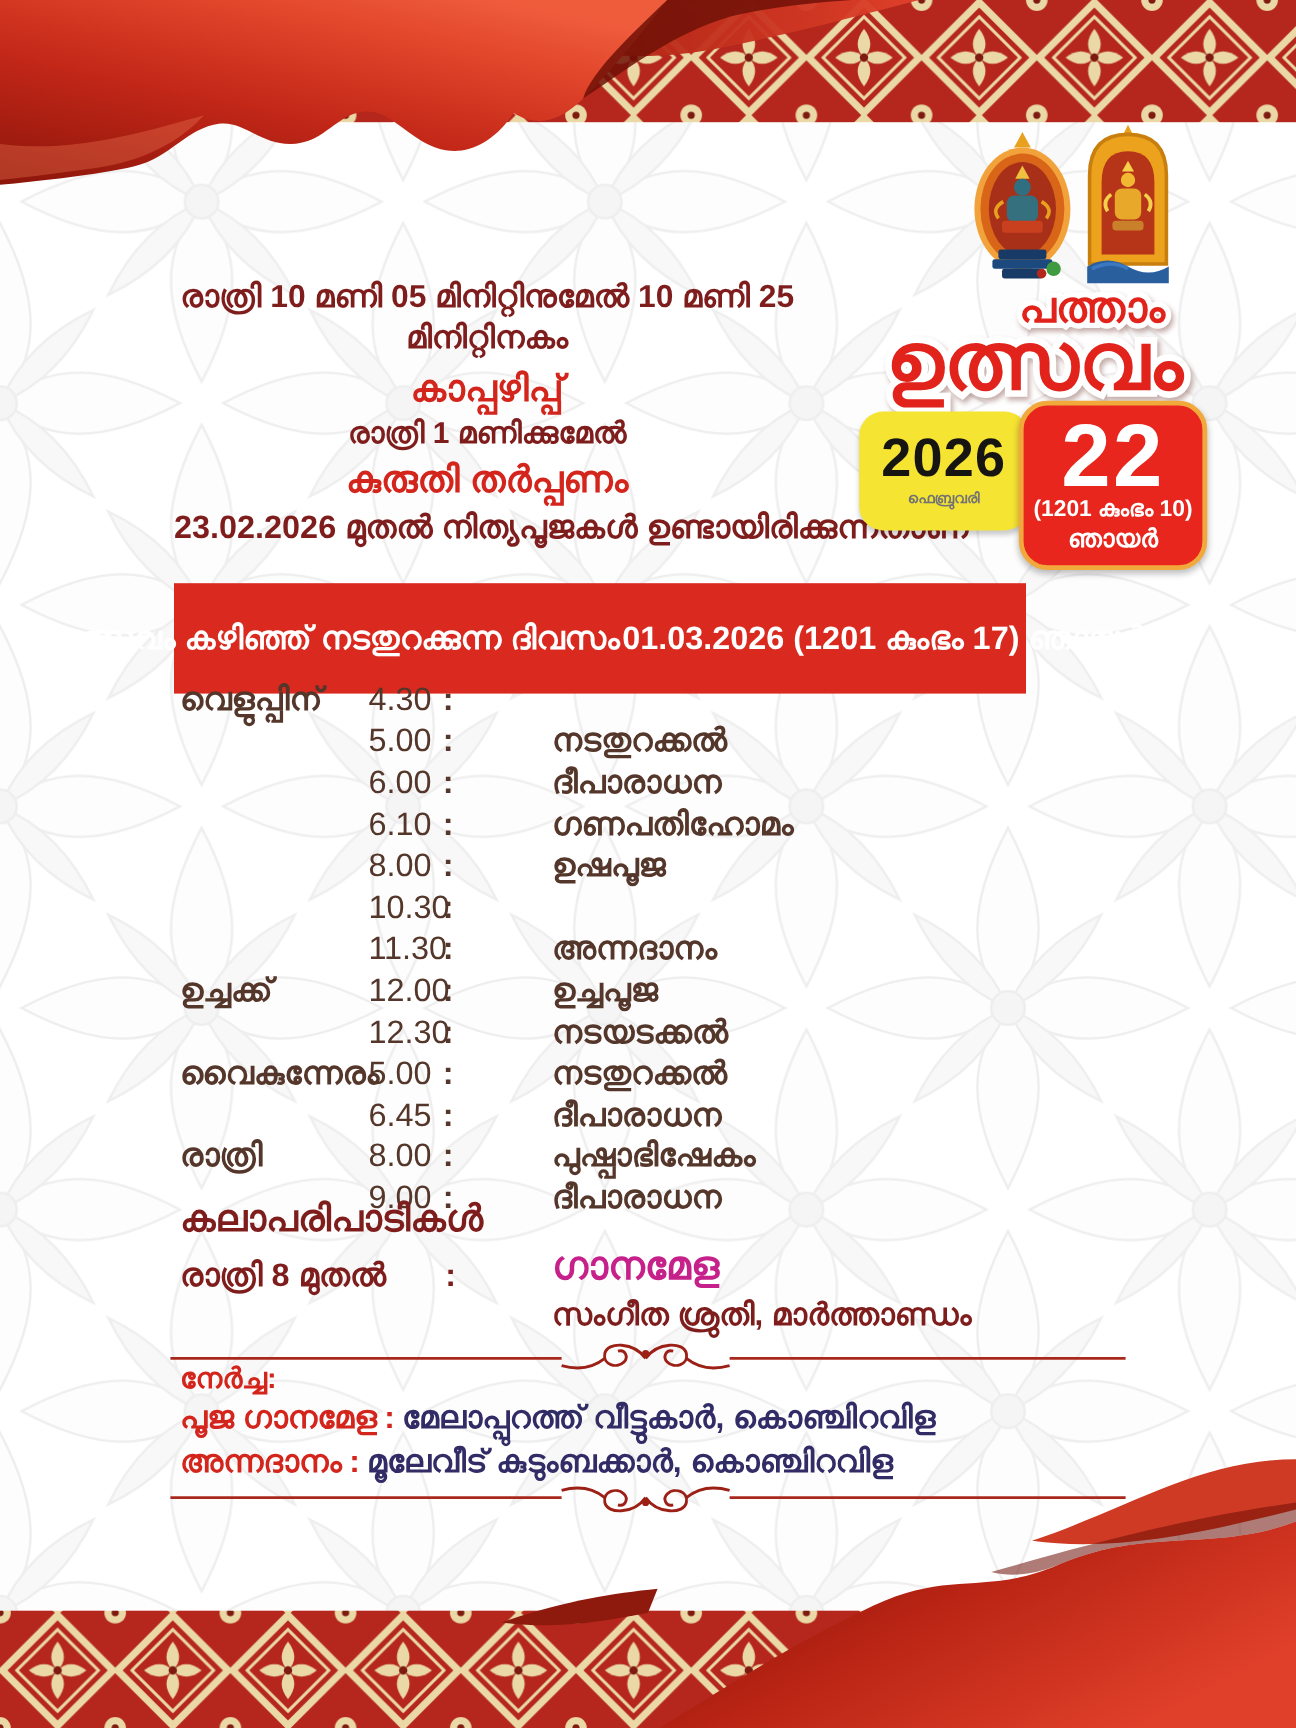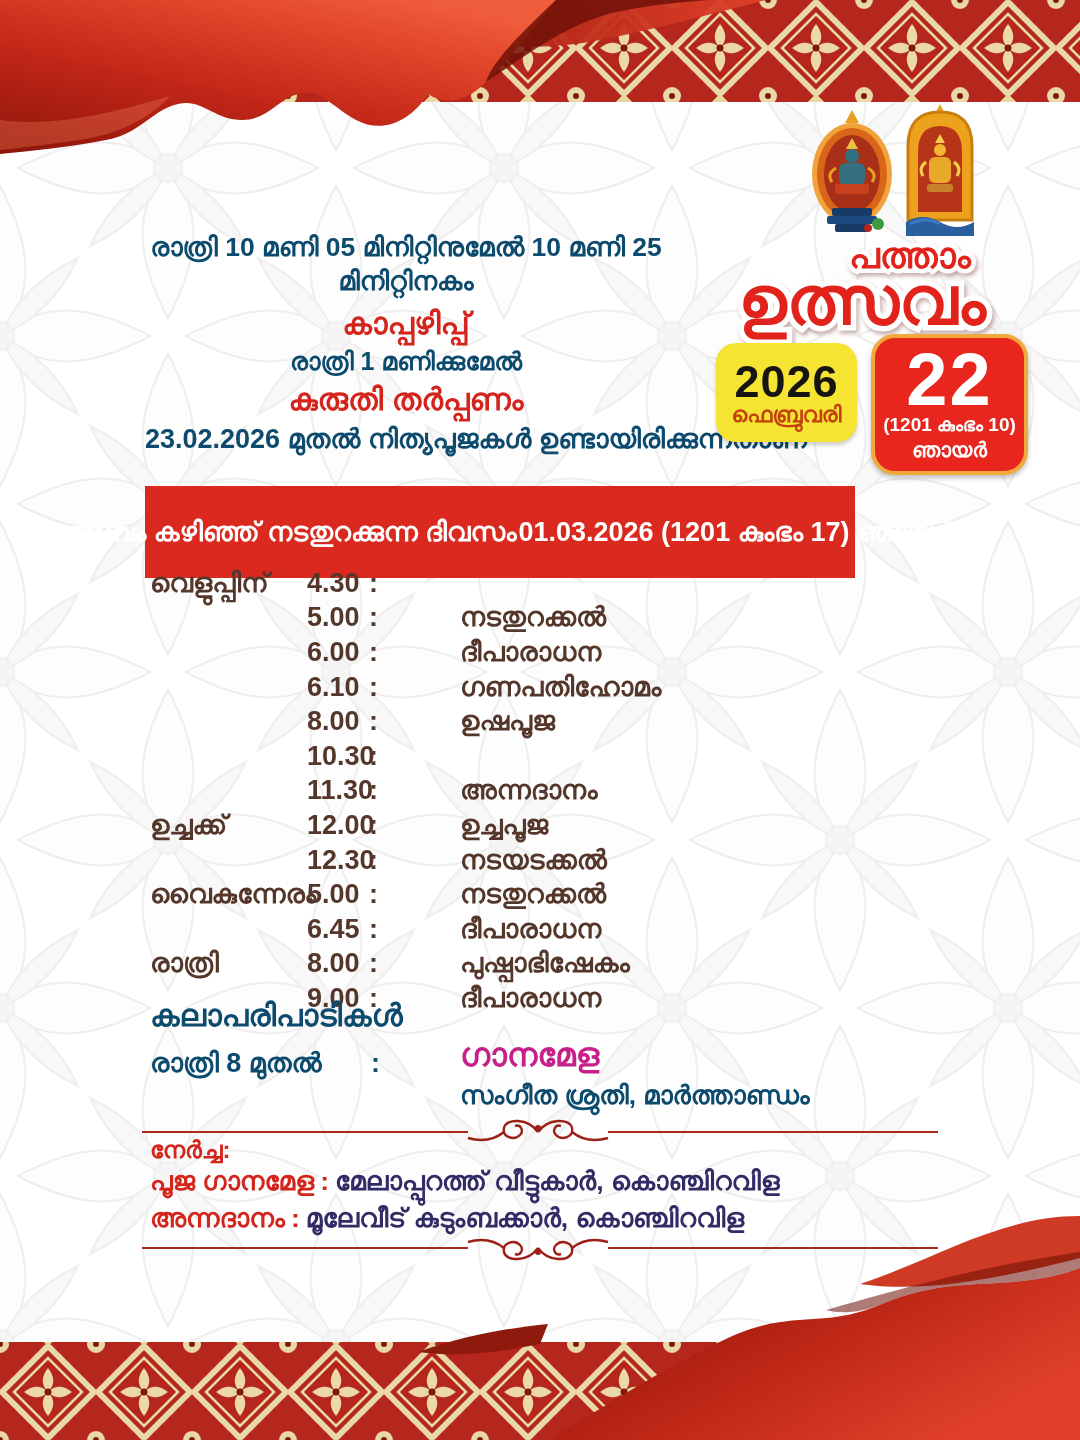--- a/index.html
+++ b/index.html
@@ -10,51 +10,51 @@
   .band{position:absolute;left:0;width:1080px;z-index:2;}
   .band-top{top:0;height:102px;}
   .band-bottom{bottom:0;height:98px;}
   
   .ribbon{position:absolute;z-index:3;}
   .ribbon-top{left:0;top:0;}
   .ribbon-bottom{left:390px;top:1172px;}
   
   .content{position:absolute;left:0;top:0;width:1080px;height:1440px;z-index:4;}
   .abs{position:absolute;}
-  .brown{color:#0c4a6e;}
+  .brown{color:#7f1d1d;}
   .red{color:#d4251c;}
   .nowrap{white-space:nowrap;}
   .header-block{left:100px;top:230px;width:612px;text-align:center;display:flex;flex-direction:column;}
   .h-line1{font-size:26.5px;font-weight:700;line-height:34px;}
   .h-kapp{font-size:31px;font-weight:800;line-height:40px;margin-top:6px;}
   .h-line2{font-size:25px;font-weight:700;line-height:34px;}
   .h-kuruthi{font-size:31px;font-weight:800;line-height:40px;margin-top:2px;text-align:center;}
   .daily-note{left:145px;top:424px;font-size:27px;font-weight:700;}
   
   .patham-svg{left:760px;top:228px;}
   .ulsavam-svg{left:692px;top:252px;}
   .year-badge{left:716px;top:343px;width:141px;height:99px;background:#f6e433;border-radius:20px;
     box-shadow:0 3px 4px rgba(0,0,0,.2);display:flex;flex-direction:column;align-items:center;justify-content:center;}
   .year-badge .year{font-size:45px;font-weight:800;color:#171512;line-height:44px;letter-spacing:1px;}
-  .year-badge .month{font-size:22px;font-weight:800;color:#c2410c;line-height:22px;}
+  .year-badge .month{font-size:12px;font-weight:800;color:#737373;line-height:22px;}
   .badge-connector{left:829px;top:360px;width:24px;height:66px;background:#f09d2d;border-radius:5px;}
-  .day-badge{left:871px;top:334px;width:157px;height:141px;background:#e8261d;border:4px solid #f2a93c;
+  .day-badge{left:849px;top:334px;width:157px;height:141px;background:#e8261d;border:4px solid #f2a93c;
     border-radius:24px;box-shadow:0 3px 5px rgba(0,0,0,.25);display:flex;flex-direction:column;align-items:center;justify-content:center;box-sizing:border-box;}
   .day-badge .day{font-size:74px;font-weight:800;color:#ffffff;line-height:66px;letter-spacing:2px;}
   .day-badge .mal-date{font-size:19px;font-weight:700;color:#ffffff;line-height:24px;text-align:right;}
   .day-badge .weekday{font-size:21px;font-weight:700;color:#ffffff;line-height:26px;}
   
   .closing-banner{left:145px;top:486px;width:710px;height:92px;background:#da2a1f;display:flex;flex-direction:row;
     align-items:center;justify-content:center;gap:2px;}
   .closing-banner div{color:#ffffff;font-size:27px;font-weight:700;line-height:35px;white-space:nowrap;}
   
   .schedule{left:150px;top:566px;width:800px;}
   .s-row{display:grid;grid-template-columns:157px 62px 91px auto;height:34.6px;align-items:center;
     font-size:27px;font-weight:600;color:#54372a;white-space:nowrap;}
-  .s-time{font-weight:700;}
+  .s-time{font-weight:400;}
   
   .c-heading{left:150px;top:998px;font-size:31px;font-weight:700;}
   .c-label{left:150px;top:1048px;font-size:27px;font-weight:600;}
   .c-colon{left:371px;top:1048px;font-size:27px;font-weight:700;}
   .c-program{left:460px;top:1036px;font-size:33px;font-weight:800;color:#c6208b;}
   .c-troupe{left:460px;top:1080px;font-size:26px;font-weight:600;}
   
   .divider{left:138px;width:804px;height:36px;}
   .divider-1{top:1114px;}
   .divider-2{top:1230px;}

